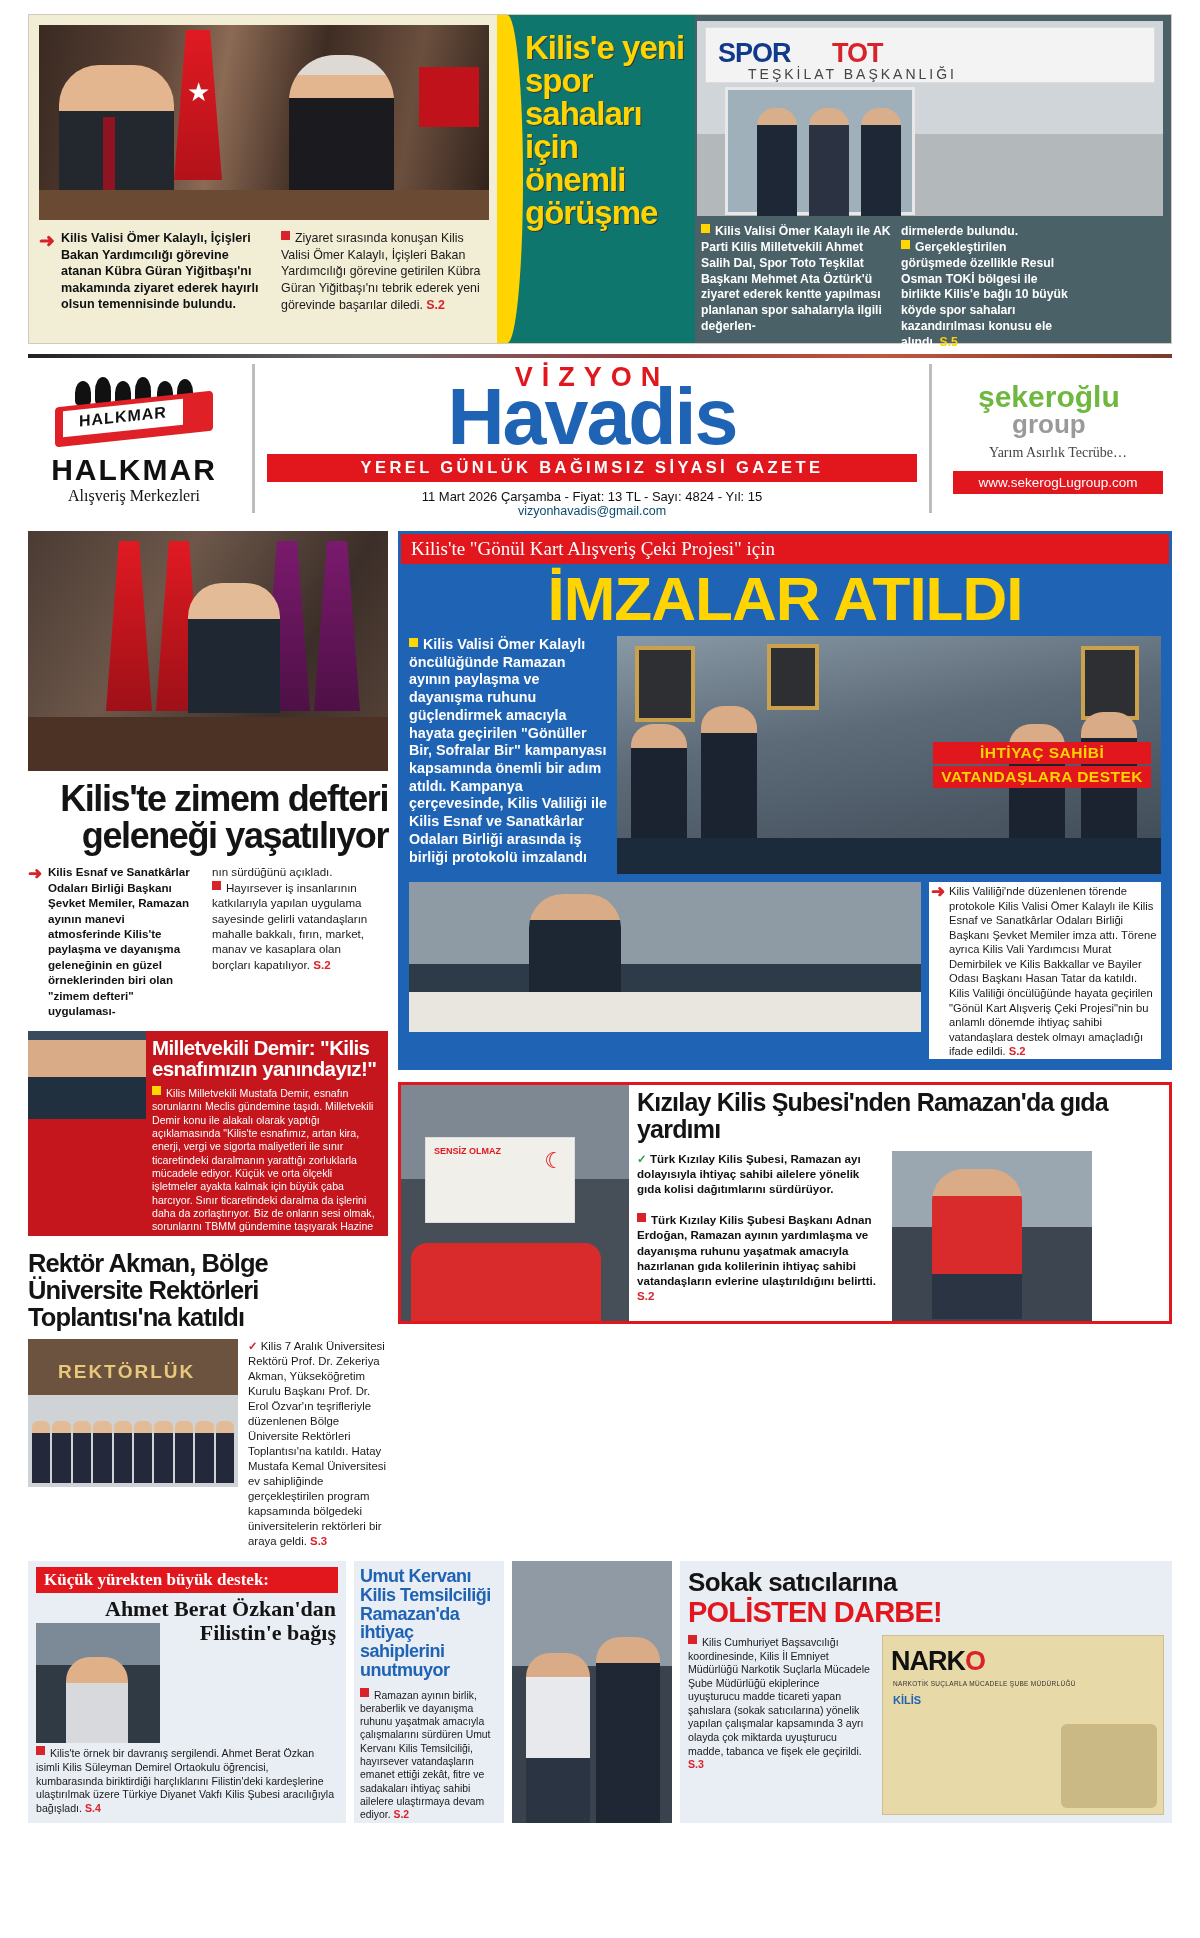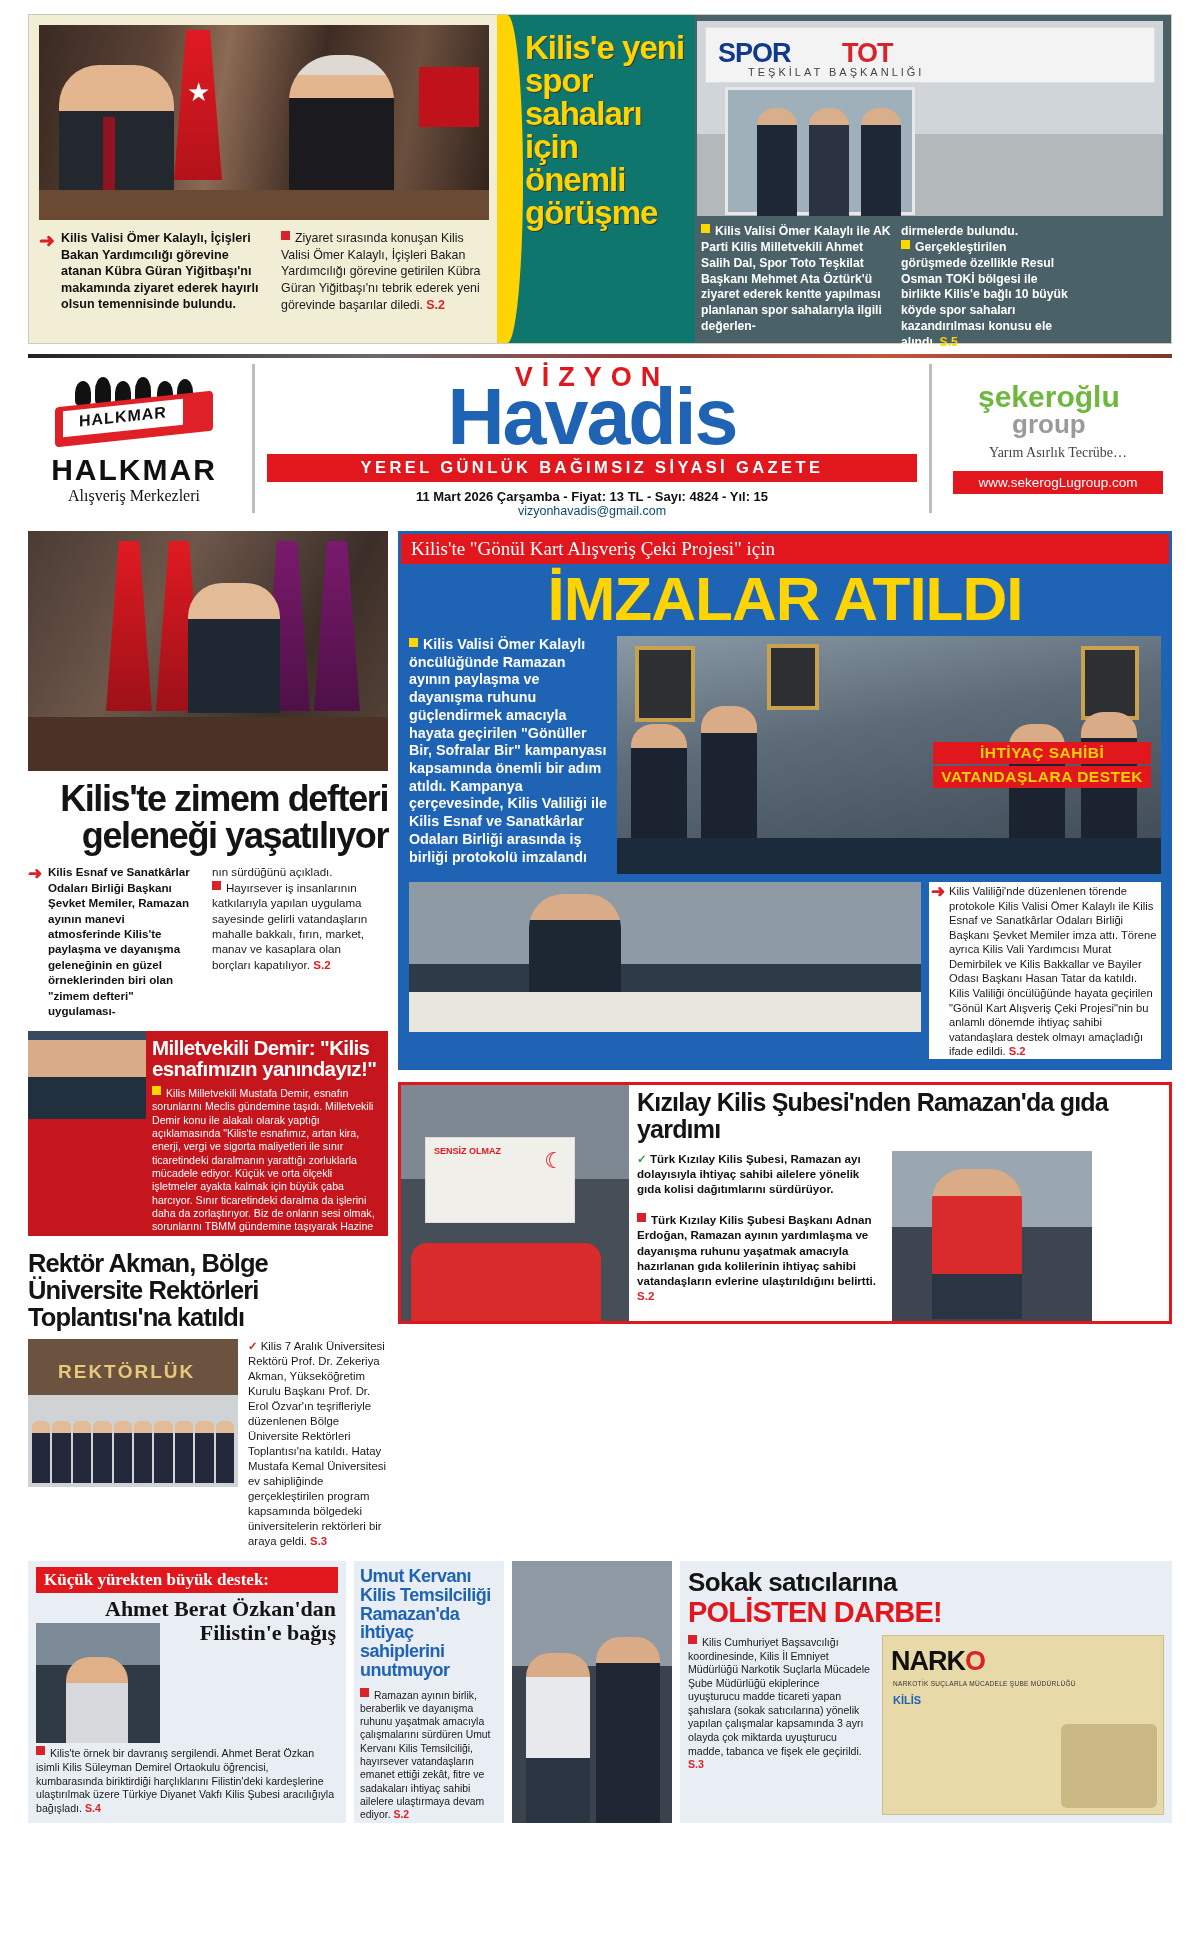--- a/index.html
+++ b/index.html
@@ -52,22 +52,22 @@
   .tb-mid { width:196px; background:#0f766e; position:relative; }
   .tb-mid .swoosh { position:absolute; left:-2px; top:0; width:26px; height:100%;
       background:#ffd400; border-radius:0 60% 60% 0 / 0 50% 50% 0; }
   .tb-mid h2 { color:#ffd400; font-weight:bold; font-size:33px; line-height:1.0;
       letter-spacing:-1px; padding:16px 10px 0 26px; text-shadow:1px 1px 0 #2b3b40; }
   .tb-right { flex:1; background:#4a6168; position:relative; padding:6px 8px 6px 2px; }
   .tb-rphoto { height:195px; width:100%; position:relative; overflow:hidden;
       background:linear-gradient(180deg,#cfd5d8 0 58%,#b3b8bb 58% 100%); }
   .tb-rphoto .sign { position:absolute; left:8px; top:6px; right:8px; height:56px; background:#f3f3f3; border:1px solid #ddd; }
   .tb-rphoto .sign .sp { position:absolute; left:12px; top:10px; font-weight:bold; font-size:27px; color:#123a8c; letter-spacing:-1px; }
-  .tb-rphoto .sign .tot { position:absolute; left:136px; top:10px; font-weight:bold; font-size:27px; color:#d8232a; letter-spacing:-1px;text-align:center; }
-  .tb-rphoto .sign .sub { position:absolute; left:42px; top:38px; font-size:11px; color:#444; letter-spacing:3px; }
+  .tb-rphoto .sign .tot { position:absolute; left:126px; top:10px; font-weight:bold; font-size:27px; color:#d8232a; letter-spacing:-1px;text-align:center; }
+  .tb-rphoto .sign .sub { position:absolute; left:42px; top:38px; font-size:14px; color:#444; letter-spacing:3px; }
   .tb-rphoto .door { position:absolute; left:28px; top:66px; width:190px; height:128px; background:#9fb0bb; border:3px solid #e8e8e8; }
   .tb-rphoto .p1,.tb-rphoto .p2,.tb-rphoto .p3 { position:absolute; bottom:0; width:40px; height:108px;
       background:linear-gradient(180deg,#d9ae8a 0 16%,#1d2735 16% 100%); border-radius:18px 18px 0 0; }
   .tb-rphoto .p1{left:60px;} .tb-rphoto .p2{left:112px;background:linear-gradient(180deg,#d9ae8a 0 16%,#2b3342 16% 100%);}
   .tb-rphoto .p3{left:164px;}
   .tb-rcols { display:flex; gap:10px; margin-top:8px; padding-left:4px; }
   .tb-rc1 { width:190px; font-size:12.2px; line-height:1.3; font-weight:bold; color:#fff; }
   .tb-rc2 { width:168px; font-size:12.2px; line-height:1.3; font-weight:bold; color:#fff; }
 
   
@@ -85,21 +85,21 @@
   .halkmar-logo .heads { position:absolute; left:26px; top:4px; width:120px; height:28px; }
   .halkmar-logo .heads i { position:absolute; bottom:0; width:16px; height:24px; background:#111; border-radius:50% 50% 20% 20%; }
   .mh-name { font-size:30px; font-weight:bold; letter-spacing:2px; color:#111; margin-top:2px; }
   .mh-sub { font-family:"Liberation Serif", serif; font-size:16px; color:#111; }
   .mh-divider { width:3px; background:#bdbdbd; margin:6px 12px; }
   .mh-center { flex:1; text-align:center; position:relative; padding-top:6px; }
   .mh-vizyon { font-size:27px; font-weight:bold; color:#e2161d; letter-spacing:9px; line-height:1; }
   .mh-title { font-size:79px; font-weight:bold; color:#1f63b5; letter-spacing:-2px; line-height:0.82; margin-top:-6px; }
   .mh-redbar { background:#e2161d; color:#fff; font-size:16.5px; font-weight:bold;
      letter-spacing:3.4px; padding:4px 0 5px; margin-top:4px; }
-  .mh-info { font-size:13px; font-weight:bold; color:#111; margin-top:7px; }
+  .mh-info { font-size:13px; font-weight:normal; color:#111; margin-top:7px; }
   .mh-mail { font-size:12.5px; color:#0c4a6e; }
   .mh-right { width:228px; display:flex; flex-direction:column; justify-content:center; align-items:center; }
   .sek-logo { font-size:30px; color:#6fb83f; font-weight:bold; line-height:0.95; text-align:left; width:100%; padding-left:34px; }
   .sek-logo .g2 { font-size:26px; color:#9a9a9a; display:block; padding-left:34px; }
   .sek-slogan { font-family:"Liberation Serif", serif; font-size:14px; color:#444; margin-top:8px; }
   .sek-url { margin-top:10px; width:210px; text-align:center; background:#e2161d; color:#fff; font-size:13.5px; padding:4px 0; }
 
   
   .main { display:flex; gap:10px; margin-top:12px; }
   .col-left { width:360px; }

